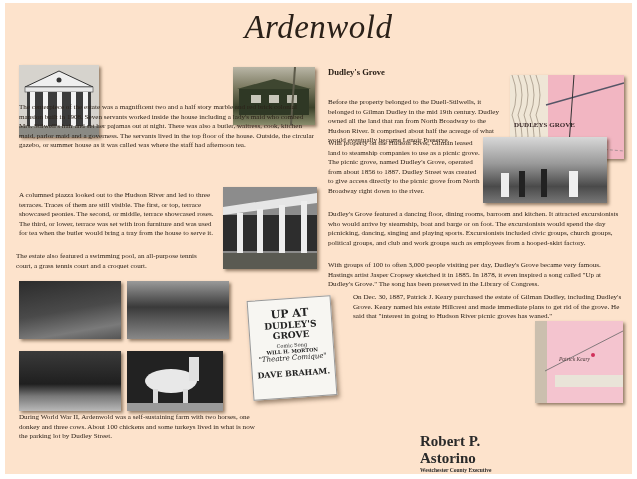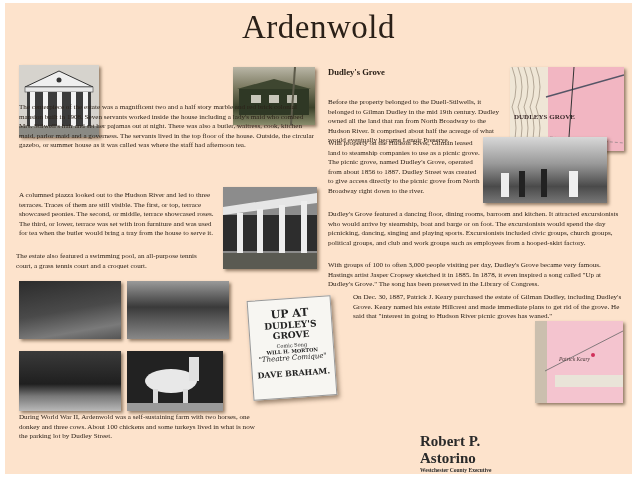--- a/index.html
+++ b/index.html
@@ -1,20 +1,20 @@
 <!DOCTYPE html>
 <html><head>
 <meta charset="utf-8">
 <style>
   html, body { margin:0; padding:0; }
   body { width:637px; height:479px; background:#ffffff; position:relative; overflow:hidden;
          font-family:"Liberation Serif", "DejaVu Serif", serif; color:#2b2118; }
   .panel { position:absolute; left:5px; top:3px; width:627px; height:471px; background:#fde3cc; }
   .title { position:absolute; left:0; top:6px; width:627px; text-align:center; font-size:33px;
-           font-family:"Liberation Serif", serif; color:#2a2018; letter-spacing:0.5px; }
+           font-family:"Liberation Serif", serif; color:#2a2018; letter-spacing:0.5px;font-style:italic; }
   .txt { position:absolute; font-size:7.1px; line-height:9.6px; color:#2b2118; }
   .h { font-weight:bold; font-size:8.6px; line-height:10px; }
   .photo { position:absolute; box-shadow:2px 2px 3px rgba(60,40,20,0.55); overflow:hidden; }
   .bw { background:linear-gradient(160deg,#6f6f6f 0%,#3a3a3a 45%,#8b8b8b 100%); }
 </style>
 </head>
 <body>
 
 <div class="panel" data-name="sign-panel">
 
@@ -89,21 +89,21 @@
 
   <div class="txt" data-name="picnic-grove-text" style="left:323px;top:136px;width:152px;">With property on the Hudson River, Gilman leased land to steamship companies to use as a picnic grove. The picnic grove, named Dudley's Grove, operated from about 1856 to 1887. Dudley Street was created to give access directly to the picnic grove from North Broadway right down to the river.</div>
 
   <div class="txt" data-name="dancing-floor-text" style="left:323px;top:207px;width:294px;">Dudley's Grove featured a dancing floor, dining rooms, barroom and kitchen. It attracted excursionists who would arrive by steamship, boat and barge or on foot. The excursionists would spend the day picnicking, dancing, singing and playing sports. Excursionists included civic groups, church groups, political groups, and club and work groups such as employees from a hooped-skirt factory.</div>
 
   <div class="txt" data-name="visitors-text" style="left:323px;top:258px;width:294px;">With groups of 100 to often 3,000 people visiting per day, Dudley's Grove became very famous. Hastings artist Jasper Cropsey sketched it in 1885. In 1878, it even inspired a song called "Up at Dudley's Grove." The song has been preserved in the Library of Congress.</div>
 
   <div class="txt" data-name="keary-text" style="left:348px;top:290px;width:272px;">On Dec. 30, 1887, Patrick J. Keary purchased the estate of Gilman Dudley, including Dudley's Grove. Keary named his estate Hillcrest and made immediate plans to get rid of the grove. He said that "interest in going to Hudson River picnic groves has waned."</div>
 
 
-  <div class="photo" data-name="dudleys-grove-map" style="left:505px;top:64px;width:114px;height:84px;background:#15803d;">
+  <div class="photo" data-name="dudleys-grove-map" style="left:505px;top:72px;width:114px;height:84px;background:#15803d;">
     <svg width="114" height="84" viewBox="0 0 114 84" data-name="map-icon">
       <rect width="114" height="84" fill="#f2b6c2"></rect>
       <rect width="38" height="84" fill="#efe6d6"></rect>
       <path d="M2 0 Q10 20 2 40 Q10 60 2 84 M8 0 Q16 20 8 40 Q16 60 8 84 M14 0 Q22 20 14 40 Q22 60 14 84 M20 0 Q28 20 20 40 Q28 60 20 84 M26 0 Q34 20 26 40 Q34 60 26 84" stroke="#8a7a6a" stroke-width="0.6" fill="none"></path>
       <line x1="36" y1="30" x2="114" y2="8" stroke="#556" stroke-width="1.4"></line>
       <line x1="64" y1="0" x2="58" y2="84" stroke="#333" stroke-width="1"></line>
       <line x1="40" y1="70" x2="114" y2="76" stroke="#777" stroke-width="0.6" stroke-dasharray="3 2"></line>
       <text x="4" y="52" font-family="Liberation Serif, serif" font-size="7" font-weight="bold" fill="#3a2a2a" data-name="map-label">DUDLEYS GROVE</text>
     </svg>
   </div>

